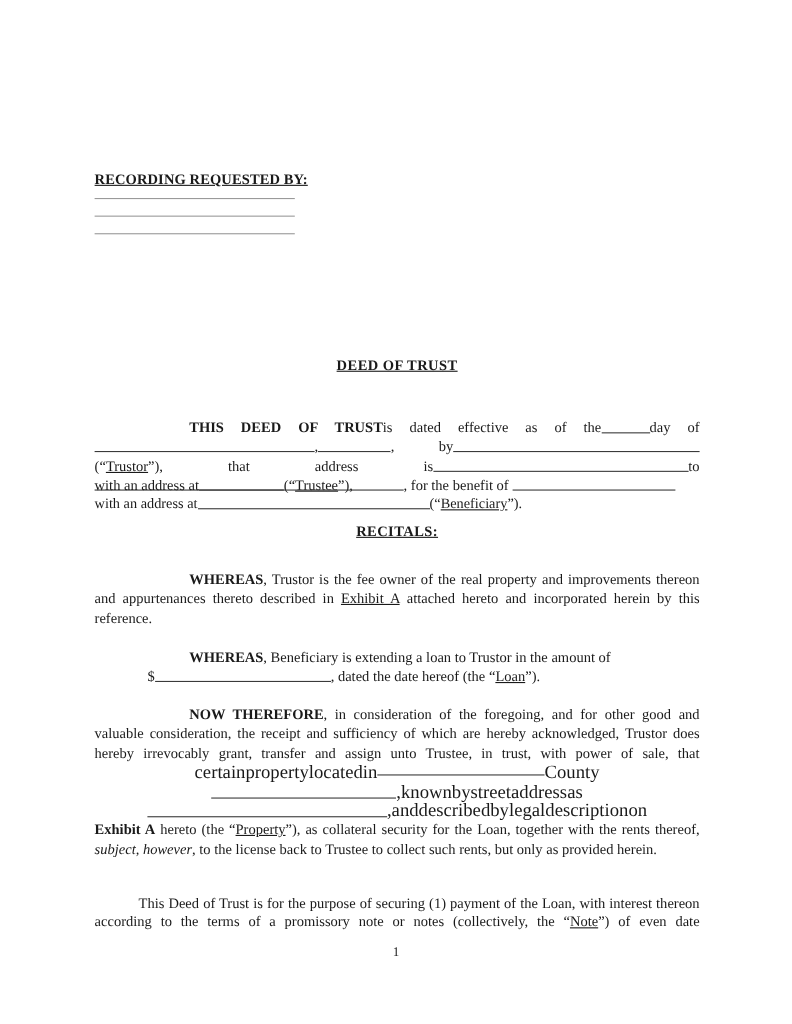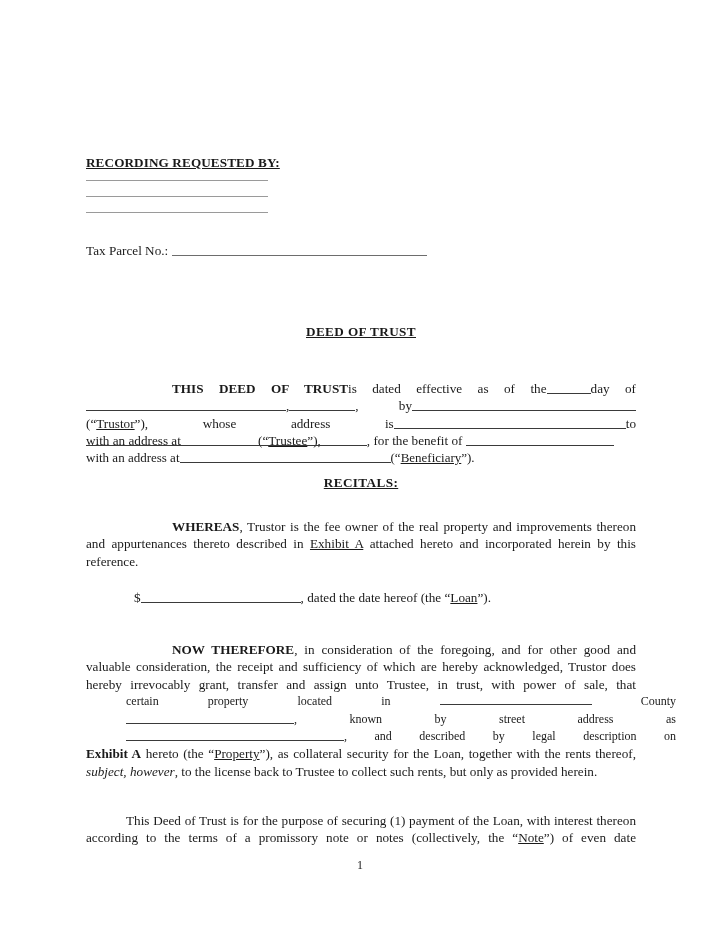--- a/index.html
+++ b/index.html
@@ -102,25 +102,24 @@
   
   #p-deed      { position: absolute; left: 86px; top: 380px;  width: 550px; }
   #p-whereas-1 { position: absolute; left: 86px; top: 518px;  width: 550px; }
   #p-whereas-2 { position: absolute; left: 86px; top: 589px;  width: 550px; }
   #p-therefore { position: absolute; left: 86px; top: 641px;  width: 550px; }
   #p-securing  { position: absolute; left: 86px; top: 812px;  width: 550px; }
 
   
   .spread {
     display: flex;
-    justify-content: space-between;
+    justify-content: center;
     width: 100%;
-    font-size: 12px;
+    font-size: 17px;
     line-height: 17.4px;
-    margin-left: 40px;
   }
 
   .pageno {
     position: absolute;
     left: 0;
     top: 858px;
     width: 720px;
     text-align: center;
     font-size: 12px;
   }
@@ -131,50 +130,50 @@
 <div class="page">
 
   <div class="rec-head">RECORDING REQUESTED BY:</div>
 
   <div class="rule-stack">
     <div class="rule-line"></div>
     <div class="rule-line"></div>
     <div class="rule-line"></div>
   </div>
 
-  <div class="tax-row">
-    <span>Tax Parcel No.:</span><span class="blank"></span>
-  </div>
 
   <div class="center-head" id="deed-title">
     <span>DEED OF TRUST</span>
   </div>
 
   <p class="para" id="p-deed"><span class="indent"></span><b>THIS  DEED  OF  TRUST</b><span>is  dated  effective  as  of  the</span><span class="blank" style="width:44px"></span><span>day of</span>
-    <span class="blank" style="width:200px"></span><span>,</span><span class="blank" style="width:66px"></span><span>, by</span><span class="blank" style="width:224px"></span><span>(“</span><span class="u">Trustor</span><span>”),  whose</span>
+    <span class="blank" style="width:200px"></span><span>,</span><span class="blank" style="width:66px"></span><span>, by</span><span class="blank" style="width:224px"></span><span>(“</span><span class="u">Trustor</span><span>”),  that</span>
     <span>address  is</span><span class="blank" style="width:232px"></span><span>to</span><span class="blank" style="width:172px"></span><span>(“</span><span class="u">Trustee</span><span>”),</span>
   </p>
 
   <div style="position:absolute;left:86px;top:432px;width:550px;font-size:13.2px;line-height:17.4px;white-space:nowrap;">
     <span>with an address at</span><span class="blank" style="width:186px"></span><span>, for the benefit of</span>
     <span class="blank" style="width:148px"></span>
   </div>
 
   <div style="position:absolute;left:86px;top:449px;width:550px;font-size:13px;line-height:17.4px;white-space:nowrap;">
     <span>with an address at</span><span class="blank" style="width:211px"></span><span>(“</span><span class="u">Beneficiary</span><span>”).</span>
   </div>
 
   <div class="center-head" id="recitals-title">
     <span>RECITALS:</span>
   </div>
 
   <p class="para last-line-natural" id="p-whereas-1"><span class="indent"></span><b>WHEREAS</b><span>, Trustor is the fee owner of the real property and improvements thereon and appurtenances thereto described in </span><span class="u">Exhibit A</span><span> attached hereto and incorporated herein by this reference.</span>
   </p>
 
   <div id="p-whereas-2">
+    <div style="font-size:13.2px;line-height:17.4px;white-space:nowrap;">
+      <span class="indent"></span><b>WHEREAS</b><span>, Beneficiary is extending a loan to Trustor in the amount of</span>
+    </div>
     <div style="font-size:13.2px;line-height:17.4px;white-space:nowrap;margin-left:48px;">
       <span>$</span><span class="blank" style="width:160px"></span><span>, dated the date hereof (the “</span><span class="u">Loan</span><span>”).</span>
     </div>
   </div>
 
   <div id="p-therefore">
     <p class="para" style="margin:0;text-align-last:justify;"><span class="indent"></span><b>NOW THEREFORE</b><span>, in consideration of the foregoing, and for other good and valuable consideration, the receipt and sufficiency of which are hereby acknowledged, Trustor does hereby irrevocably grant, transfer and assign unto Trustee, in trust, with power of sale, that</span></p>
 
     <div class="spread">
       <span>certain</span>

